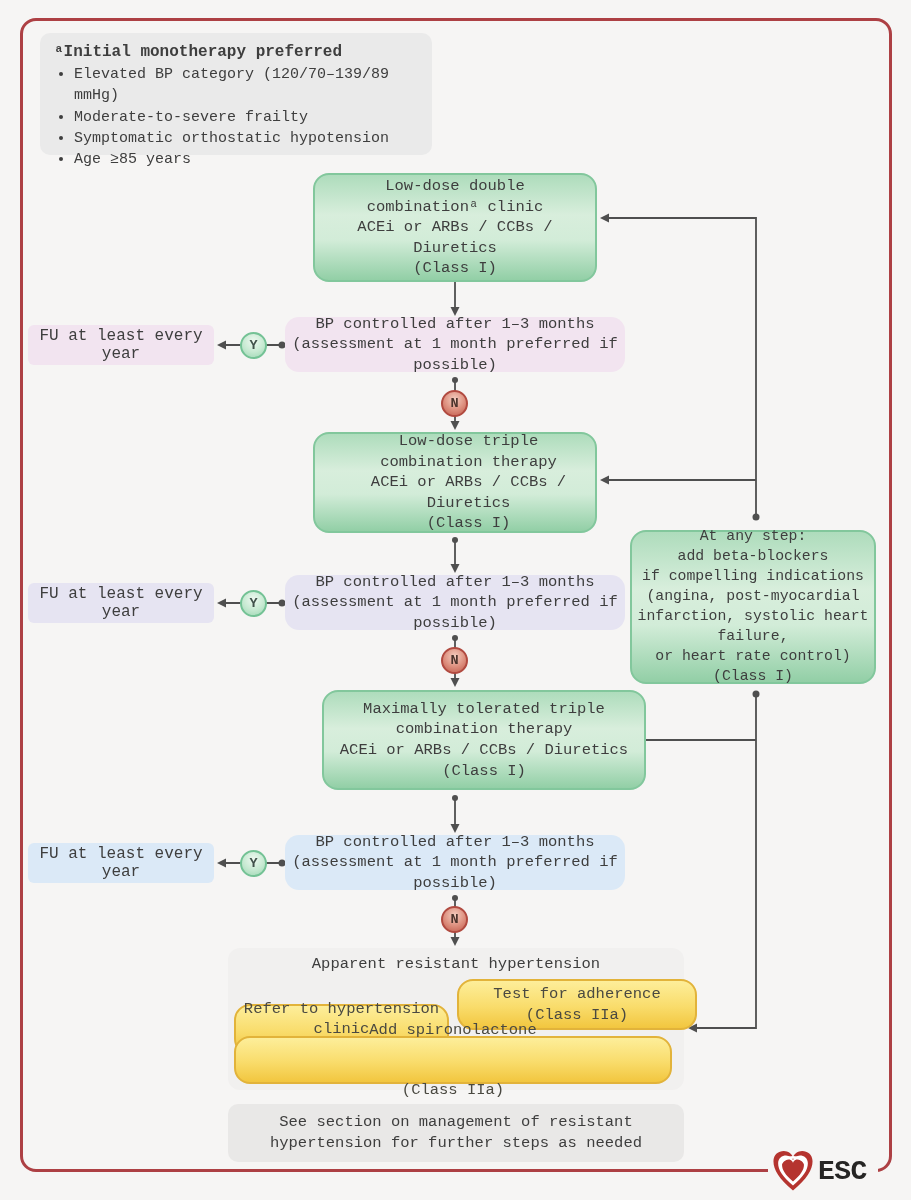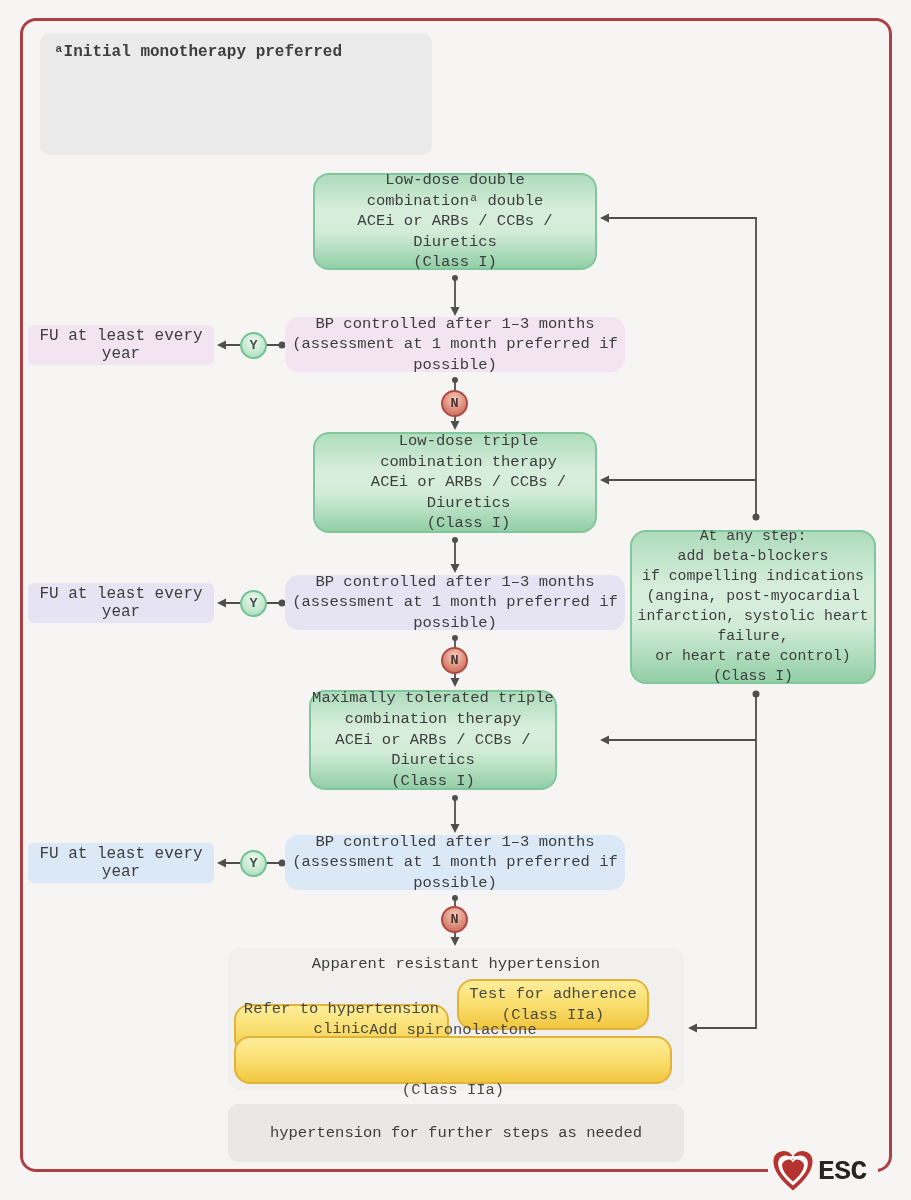--- a/index.html
+++ b/index.html
@@ -21,23 +21,23 @@
     left:40px; top:33px; width:392px; height:122px; background:#eaeaea;
     border-radius:10px; align-items:flex-start; justify-content:flex-start;
     padding:10px 14px; text-align:left;
   }
   .info-title { font-weight:bold; font-size:16px; margin-bottom:3px; }
   .info-box ul { margin:0; padding-left:20px; font-size:15px; line-height:1.42; }
   .green {
     background:linear-gradient(180deg,#aedcbc 0%,#d8eedc 38%,#d2ecd8 62%,#92cfa6 100%);
     border:2px solid #82c79c; border-radius:16px; font-size:15.5px; line-height:1.33;
   }
-  .step1 { left:313px; top:173px; width:284px; height:97px; }
+  .step1 { left:313px; top:173px; width:284px; height:109px; }
   .step2 { left:313px; top:432px; width:284px; height:101px;padding-left:27px; }
-  .step3 { left:309px; top:690px; width:248px; height:100px;justify-content:center; }
+  .step3 { left:322px; top:690px; width:324px; height:100px;justify-content:center; }
   .side-box { left:630px; top:530px; width:246px; height:154px; font-size:14.8px; line-height:1.35; }
   .fu { border-radius:6px; font-size:16px; width:186px; height:40px; left:28px; }
   .bp { border-radius:14px; font-size:15.5px; line-height:1.32; width:340px; height:55px; left:285px; }
   .fu1,.bp1 { background:#f2e4f0; }
   .fu2,.bp2 { background:#e6e4f2; }
   .fu3,.bp3 { background:#dbe9f7; }
   .fu1 { top:325px; } .bp1 { top:317px; }
   .fu2 { top:583px; } .bp2 { top:575px; }
   .fu3 { top:843px; } .bp3 { top:835px; }
   .yn {
@@ -59,21 +59,21 @@
     left:228px; top:948px; width:456px; height:142px; background:#f1f0ef;
     border-radius:12px; justify-content:flex-start;
   }
   .resistant-header { font-size:15.5px; margin-top:7px;text-align:center; }
   .yellow {
     background:linear-gradient(180deg,#fdee9a 0%,#f9dc6b 55%,#f2c63f 100%);
     border:2px solid #e2b33a; border-radius:16px; font-size:15.5px;
     line-height:1.3; color:#4a4941; z-index:4;
   }
   .act1 { left:234px; top:979px; width:215px; height:51px;margin-top:25px; }
-  .act2 { left:457px; top:979px; width:192px; height:51px; }
+  .act2 { left:457px; top:979px; width:240px; height:51px; }
   .act3 { left:234px; top:1036px; width:438px; height:48px;gap:40px; }
   .footer-note {
     left:228px; top:1104px; width:456px; height:58px; background:#e9e8e7;
     border-radius:10px; font-size:15.5px; line-height:1.35;
   }
   .logo-patch { position:absolute; left:768px; top:1165px; width:110px; height:17px; background:#f6f5f4; z-index:5; }
   .logo { position:absolute; left:770px; top:1148px; z-index:6; display:flex; align-items:center; }
   .logo-text { font-size:28px; font-weight:bold; color:#262524; letter-spacing:-0.5px; margin-left:2px; }
 </style>
 </head>
@@ -130,25 +130,31 @@
       <circle cx="282" cy="345" r="3.5"></circle>
       <circle cx="282" cy="603" r="3.5"></circle>
       <circle cx="282" cy="863" r="3.5"></circle>
       <circle cx="756" cy="517" r="3.5"></circle>
       <circle cx="756" cy="694" r="3.5"></circle>
     </g>
   </svg>
 
   <div class="box info-box">
     <div class="info-title">ᵃInitial monotherapy preferred</div>
+    <ul>
+      <li>Elevated BP category (120/70–139/89 mmHg)</li>
+      <li>Moderate-to-severe frailty</li>
+      <li>Symptomatic orthostatic hypotension</li>
+      <li>Age ≥85 years</li>
+    </ul>
   </div>
 
   <div class="box green step1">
     <div>Low-dose double</div>
-    <div>combinationᵃ double</div>
+    <div>combinationᵃ clinic</div>
     <div>ACEi or ARBs / CCBs / Diuretics</div>
     <div>(Class I)</div>
   </div>
 
   <div class="box fu fu1">
     <div>FU at least every year</div>
   </div>
   <div class="yn y-ind y1">
     <span>Y</span>
   </div>
@@ -222,20 +228,21 @@
   <div class="box yellow act2">
     <div>Test for adherence</div>
     <div>(Class IIa)</div>
   </div>
   <div class="box yellow act3">
     <div>Add spironolactone</div>
     <div>(Class IIa)</div>
   </div>
 
   <div class="box footer-note">
+    <div>See section on management of resistant</div>
     <div>hypertension for further steps as needed</div>
   </div>
 
   <div class="logo-patch"></div>
   <div class="logo">
     <svg width="46" height="46" viewBox="0 0 40 40">
       <path d="M20 37 C8 27 3 19 3 11.5 C3 5.5 7.5 2.5 12 2.5 C15.8 2.5 18.9 5 20 7.8 C21.1 5 24.2 2.5 28 2.5 C32.5 2.5 37 5.5 37 11.5 C37 19 32 27 20 37 Z" fill="#b5342f"></path>
       <path d="M20 37 C8 27 3 19 3 11.5 C3 5.5 7.5 2.5 12 2.5 C15.8 2.5 18.9 5 20 7.8 C21.1 5 24.2 2.5 28 2.5 C32.5 2.5 37 5.5 37 11.5 C37 19 32 27 20 37 Z" fill="#ffffff" transform="translate(20,19) scale(0.76) translate(-20,-19)"></path>
       <path d="M20 37 C8 27 3 19 3 11.5 C3 5.5 7.5 2.5 12 2.5 C15.8 2.5 18.9 5 20 7.8 C21.1 5 24.2 2.5 28 2.5 C32.5 2.5 37 5.5 37 11.5 C37 19 32 27 20 37 Z" fill="#b5342f" transform="translate(20,19) scale(0.56) translate(-20,-19)"></path>
       <path d="M9.5 13 C13.5 6.5 26.5 6.5 30.5 13" stroke="#ffffff" stroke-width="2.4" fill="none" stroke-linecap="round"></path>

